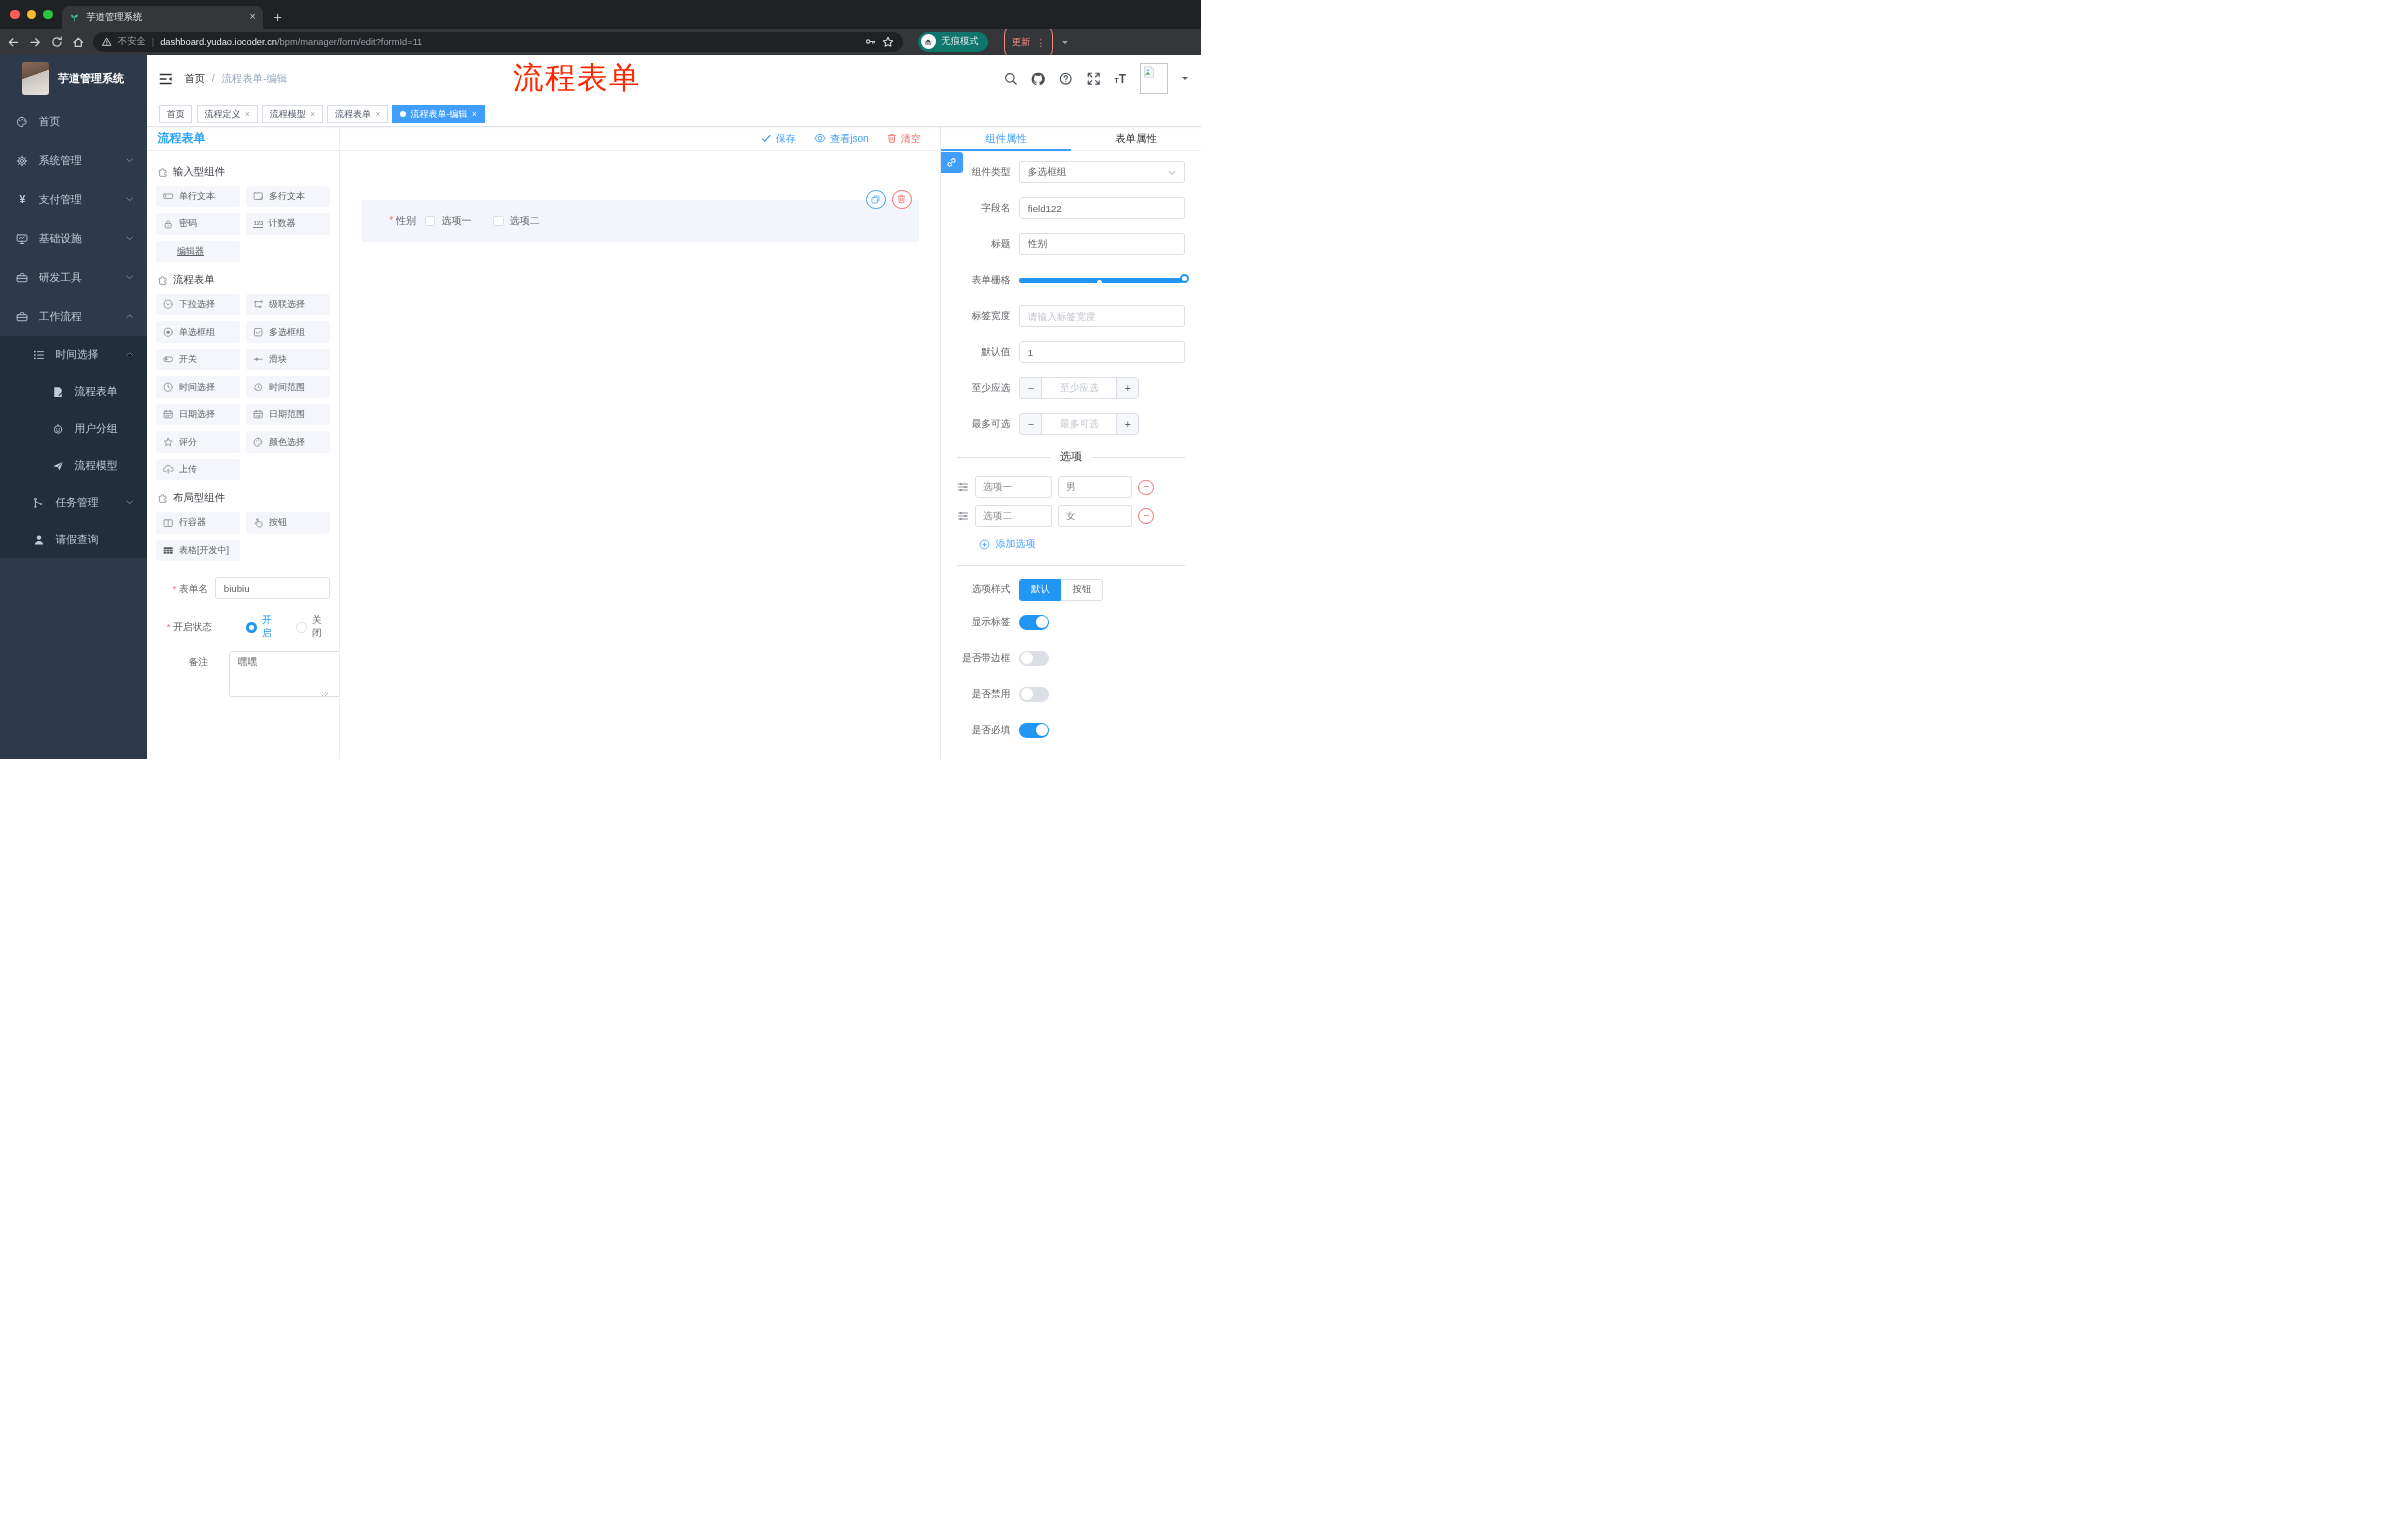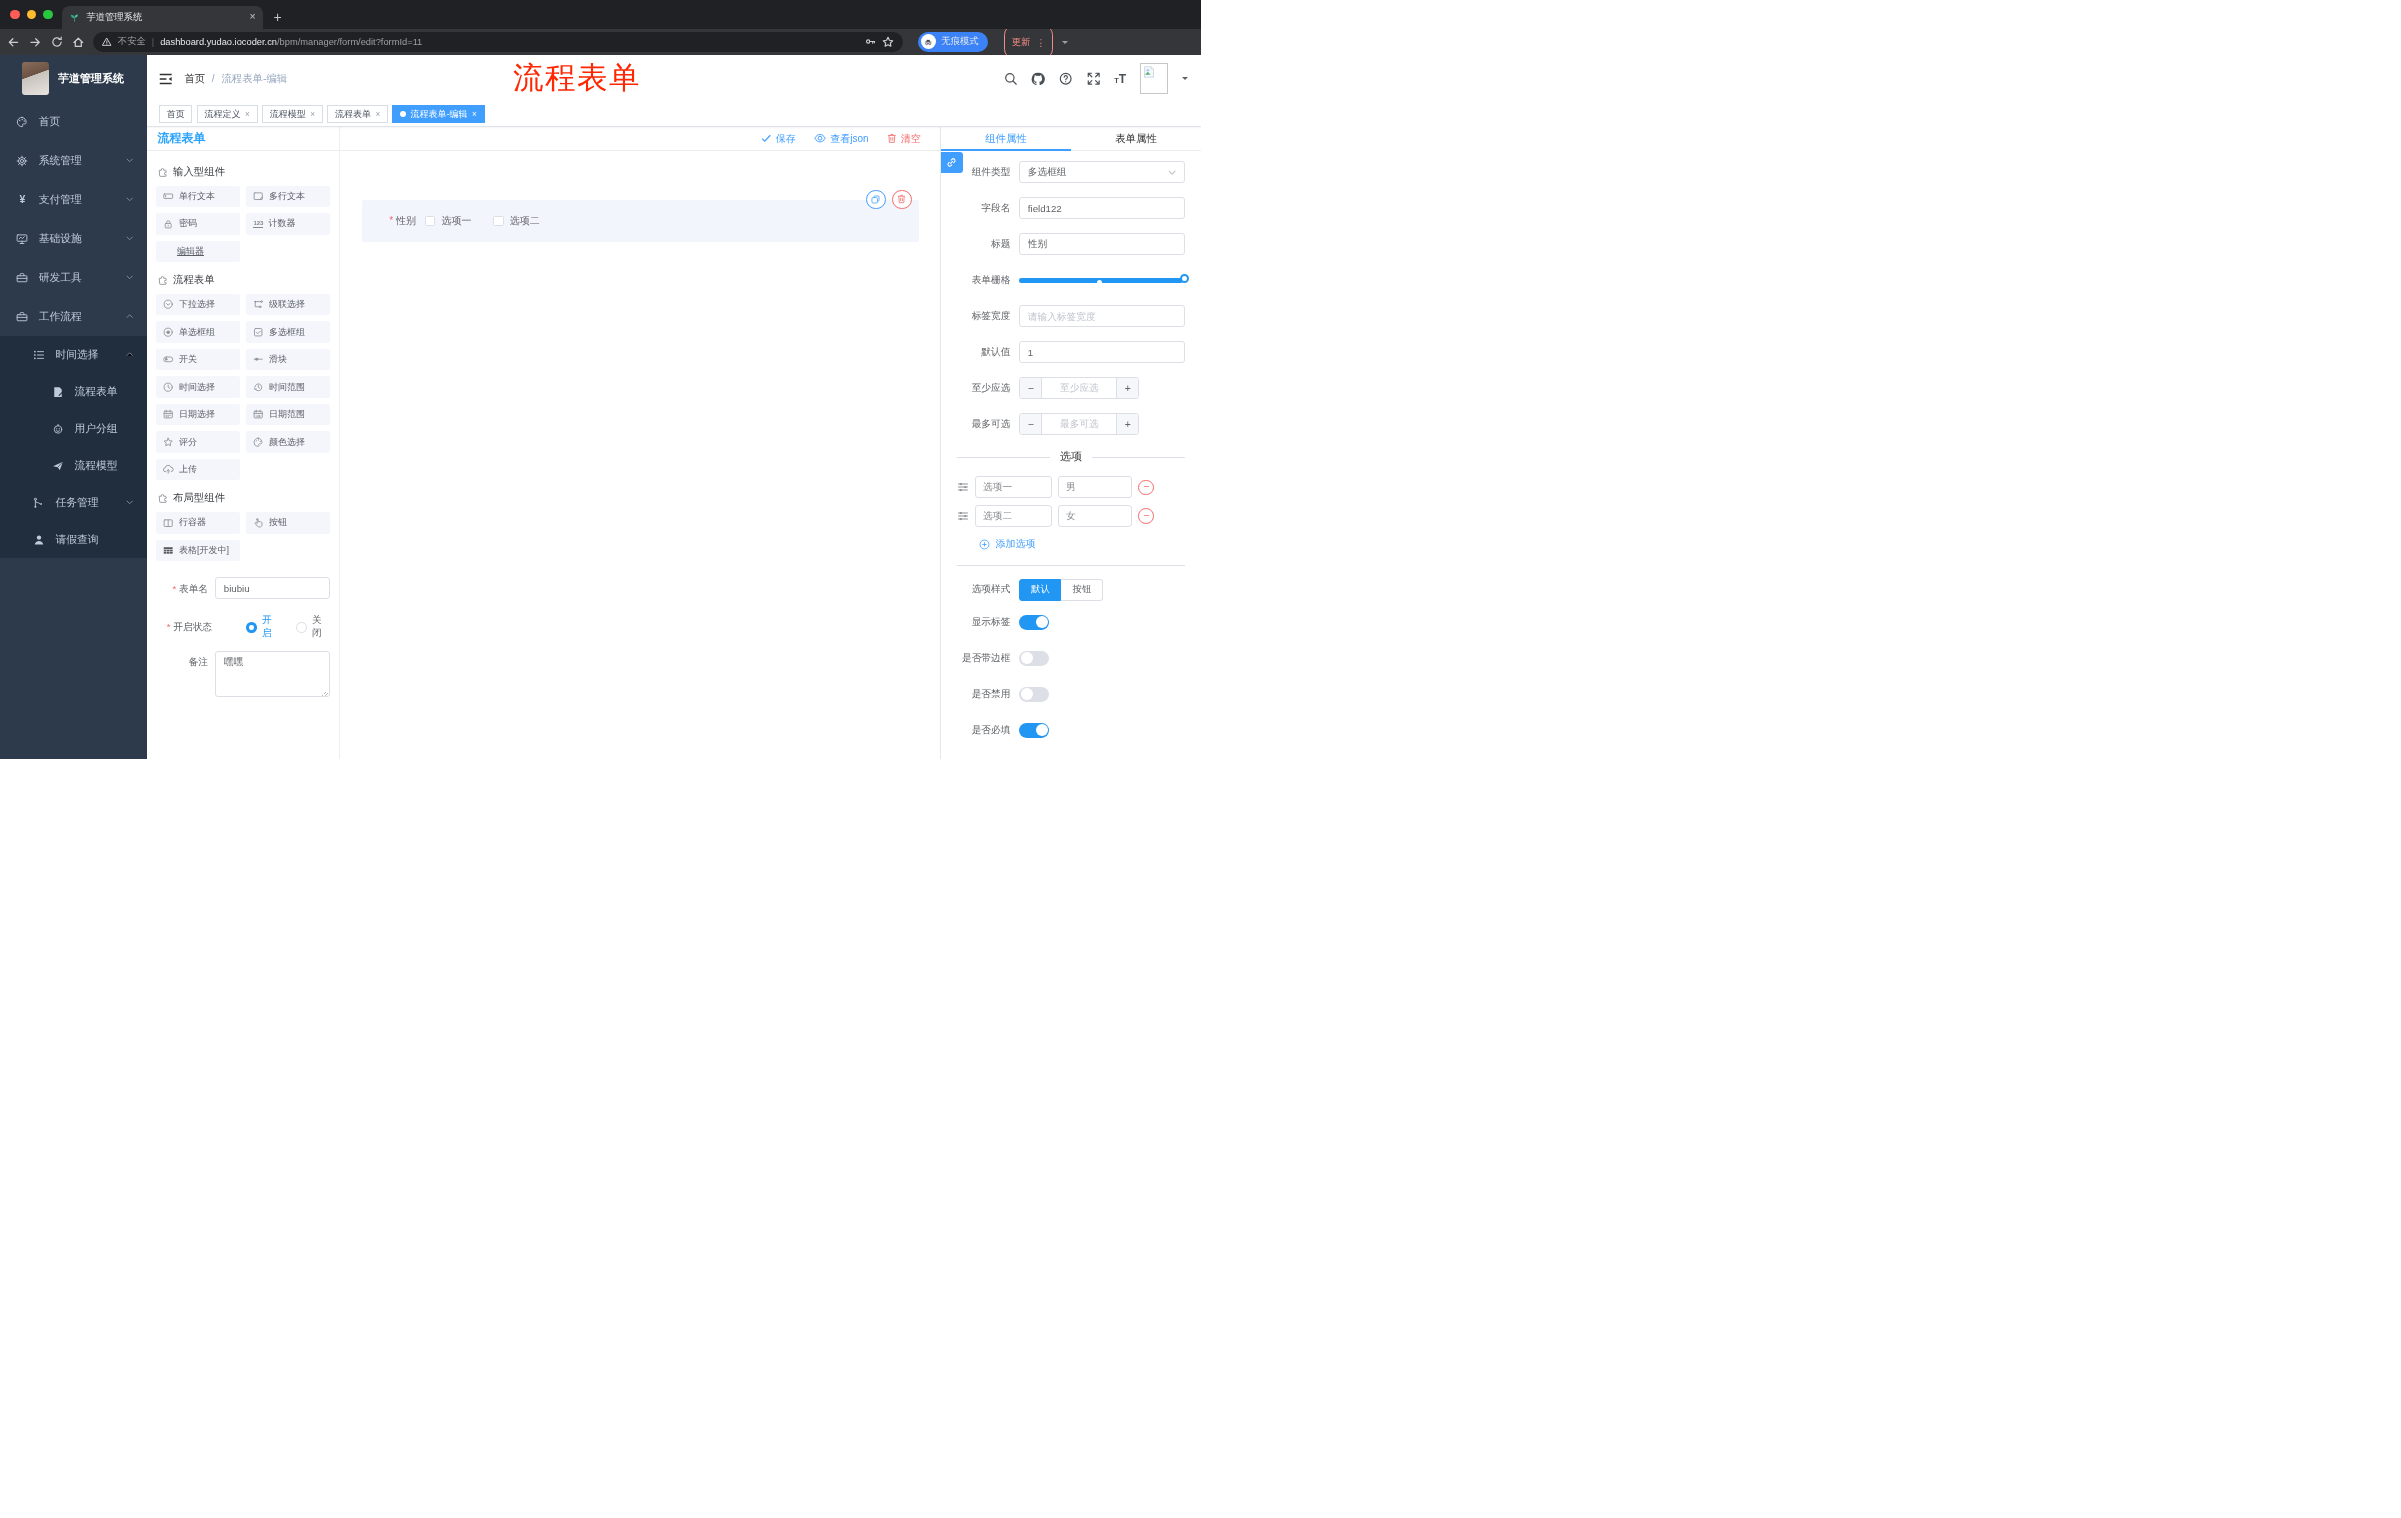--- a/index.html
+++ b/index.html
@@ -22,21 +22,21 @@
   .tab{margin-left:62px;width:201px;height:23px;background:var(--chrome2);border-radius:7.4px 7.4px 0 0;display:flex;align-items:center;padding:0 7.4px;gap:6px;color:#e8eaed;font-size:9.3px;}
   .tab .title{flex:1;white-space:nowrap;overflow:hidden;}
   .xbtn{color:#c7c7c7;font-size:10.4px;line-height:1;}
   .newtab{color:#c7c7c7;font-size:14px;margin-left:10.4px;margin-bottom:4.5px;}
   .toolbar{height:26px;background:var(--chrome2);display:flex;align-items:center;padding:0 7.4px;gap:9px;}
   .omni{flex:1;max-width:810px;height:19.3px;background:var(--chrome1);border-radius:10.4px;display:flex;align-items:center;padding:0 9px;gap:6px;color:#9aa0a6;font-size:9.3px;}
   .omni .sep{color:#5f6368;}
   .omni .host{color:#e8eaed;}
   .omni .path{color:#9aa0a6;}
   .omni .grow{flex:1;}
-  .incog{height:19.3px;background:#3b82f6;border-radius:10.4px;display:flex;align-items:center;gap:5.2px;padding:0 9px 0 3px;color:#e8eaed;font-size:9.3px;margin-left:6px;}
+  .incog{height:19.3px;background:#0f766e;border-radius:10.4px;display:flex;align-items:center;gap:5.2px;padding:0 9px 0 3px;color:#e8eaed;font-size:9.3px;margin-left:6px;}
   .incircle{width:15px;height:15px;border-radius:50%;background:#fff;display:flex;align-items:center;justify-content:center;}
   .updpill{height:34px;border:0.7px solid #f28b82;border-radius:9.7px;color:#f28b82;font-size:9.3px;display:flex;align-items:center;gap:6px;padding:0 6.7px;margin-left:7.4px;}
   .caret-dn{width:0;height:0;border-left:3px solid transparent;border-right:3px solid transparent;border-top:3.7px solid #9aa0a6;}
   
   .approw{display:flex;height:704px;}
   .sidebar{width:147px;background:var(--sidebar);flex:none;display:flex;flex-direction:column;}
   .logo{height:47px;display:flex;align-items:center;padding-left:22px;gap:9px;}
   .logo .rabbit{width:27px;height:33px;border-radius:3px;background:linear-gradient(160deg,#8a6d5a 0%,#6b5344 40%,#c9c3bd 41%,#e8e4e0 100%);flex:none;}
   .logo .lt{color:#fff;font-size:11px;font-weight:bold;white-space:nowrap;}
   .menu{flex:1;overflow:hidden;}
@@ -78,21 +78,21 @@
   .flab{width:52px;text-align:right;font-size:9.7px;color:#606266;padding-top:5.2px;flex:none;}
   .req::before{content:"* ";color:var(--danger);}
   .fctl{flex:1;margin-left:7.4px;}
   .inp{width:100%;height:22px;border:0.7px solid #dcdfe6;border-radius:3px;padding:0 7.4px;font-size:9.7px;color:#606266;background:#fff;outline:none;font-family:inherit;}
   .inp::placeholder{color:#c0c4cc;}
   .radios{display:flex;align-items:center;gap:16.3px;padding-top:5.2px;}
   .rad{display:flex;align-items:center;gap:5.2px;font-size:9.7px;color:#606266;cursor:pointer;}
   .rdot{width:10.4px;height:10.4px;border-radius:50%;border:0.7px solid #dcdfe6;background:#fff;flex:none;}
   .rad.on .rdot{border:3.3px solid var(--toggle-on);}
   .rad.on{color:var(--toggle-on);margin-left:27px;}
-  .tarea{width:100%;height:46px;border:0.7px solid #dcdfe6;border-radius:3px;padding:4.5px 7.4px;font-size:9.7px;color:#606266;resize:none;font-family:Liberation Serif, serif;position:relative;outline:none;}
+  .tarea{width:100%;height:46px;border:0.7px solid #dcdfe6;border-radius:3px;padding:4.5px 7.4px;font-size:9.7px;color:#606266;resize:none;font-family:Liberation Serif, serif;position:relative;outline:none;margin-left:14px;}
   .tawrap{position:relative;}
   .tawrap::after{content:"";position:absolute;right:2.2px;bottom:3.7px;width:6px;height:6px;background:linear-gradient(135deg,transparent 50%,#bbb 50%,#bbb 58%,transparent 58%,transparent 72%,#bbb 72%,#bbb 80%,transparent 80%);}
   
   .canvas{flex:1;display:flex;flex-direction:column;min-width:0;}
   .ctools{height:24px;border-bottom:0.7px solid #ececec;display:flex;align-items:center;justify-content:flex-end;gap:18px;padding-right:19.3px;flex:none;}
   .cbtn{display:flex;align-items:center;gap:4.5px;font-size:10px;cursor:pointer;}
   .cbtn.blue{color:var(--accent);}
   .cbtn.red{color:var(--danger);}
   .cbody{flex:1;padding:18px 21px 0 22px;}
   .cfield{display:flex;align-items:center;}

